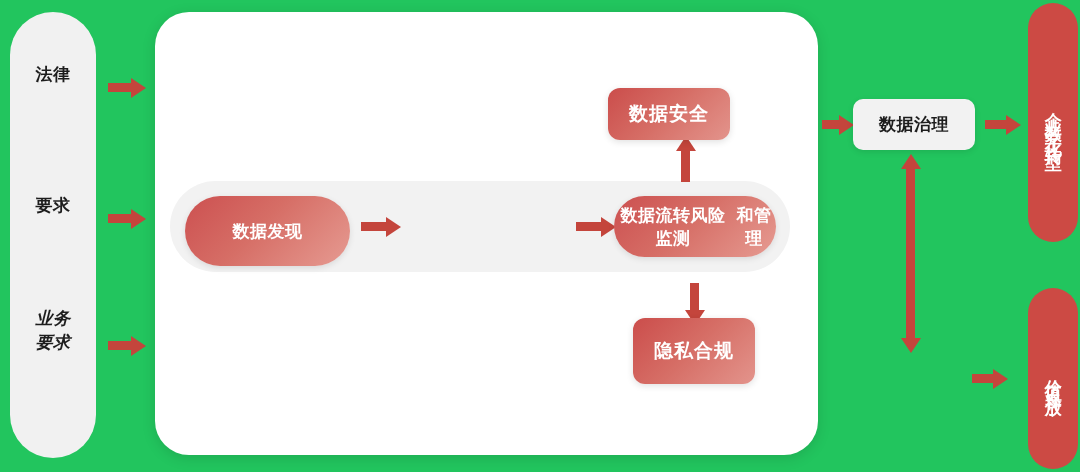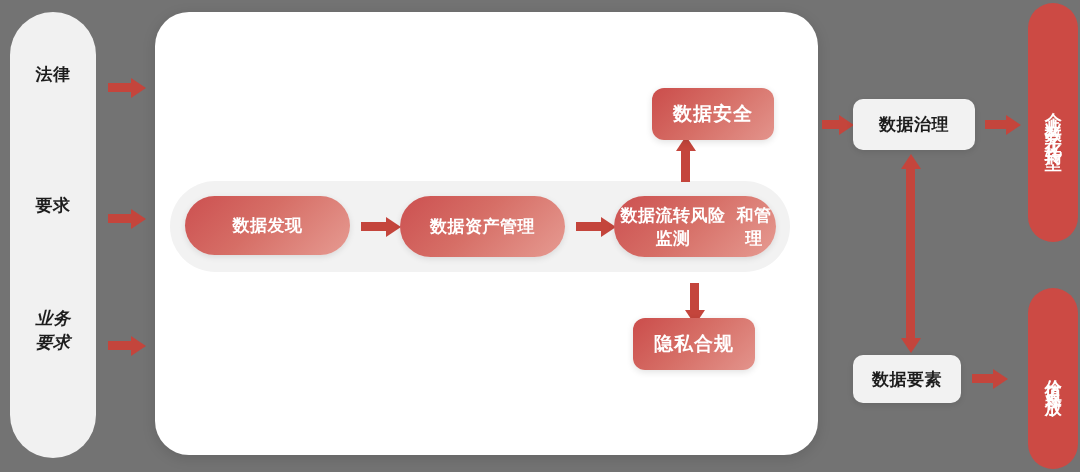--- a/index.html
+++ b/index.html
@@ -4,21 +4,21 @@
 <style>
   html, body {
     margin: 0;
     padding: 0;
     background: #ffffff;
   }
   #canvas {
     position: relative;
     width: 1080px;
     height: 472px;
-    background: #737373;
+    background: #22c55e;
     font-family: "Liberation Sans", "DejaVu Sans", sans-serif;
     overflow: hidden;
   }
 
   
   .rail {
     position: absolute;
     left: 10px;
     top: 12px;
     width: 86px;
@@ -229,58 +229,52 @@
   </div>
 
   <div class="arrow-r" style="left:108px; top:83px; width:24px;"></div>
   <div class="arrow-r" style="left:108px; top:214px; width:24px;"></div>
   <div class="arrow-r" style="left:108px; top:341px; width:24px;"></div>
 
   <div class="card"></div>
 
   <div class="tray"></div>
 
-  <div class="pill" style="left:185px; top:196px; width:165px; height:59px;">
+  <div class="pill" style="left:185px; top:196px; width:165px; height:70px;">
     <span>数据发现</span>
   </div>
 
   <div class="arrow-r" style="left:361px; top:222px; width:26px;"></div>
 
-  <div class="pill" style="left:400px; top:196px; width:165px; height:61px;">
-    <span>数据资产管理</span>
-  </div>
 
   <div class="arrow-r" style="left:576px; top:222px; width:26px;"></div>
 
   <div class="pill" style="left:614px; top:196px; width:162px; height:61px; flex-direction:row;">
     <span>数据流转风险监测</span>
     <span>和管理</span>
   </div>
 
   <div class="arrow-u" style="left:681px; top:150px; height:32px;"></div>
-  <div class="rbox" style="left:652px; top:88px; width:122px; height:52px;">
+  <div class="rbox" style="left:608px; top:88px; width:122px; height:52px;">
     <span>数据安全</span>
   </div>
 
   <div class="arrow-d" style="left:690px; top:283px; height:28px;"></div>
-  <div class="rbox" style="left:633px; top:318px; width:122px; height:52px;">
+  <div class="rbox" style="left:633px; top:318px; width:122px; height:66px;">
     <span>隐私合规</span>
   </div>
 
   <div class="arrow-r" style="left:822px; top:120px; width:18px;"></div>
 
   <div class="gbox" style="left:853px; top:99px; width:122px; height:51px;">
     <span>数据治理</span>
   </div>
 
   <div class="arrow-ud" style="left:906px; top:168px; height:171px;"></div>
 
-  <div class="gbox" style="left:853px; top:355px; width:108px; height:48px;">
-    <span>数据要素</span>
-  </div>
 
   <div class="arrow-r" style="left:985px; top:120px; width:22px;"></div>
   <div class="arrow-r" style="left:972px; top:374px; width:22px;"></div>
 
   <div class="vbar" style="left:1028px; top:3px; height:239px;">
     <span class="vtext">企业数字化转型</span>
   </div>
 
   <div class="vbar" style="left:1028px; top:288px; height:181px;">
     <span class="vtext">价值释放</span>

